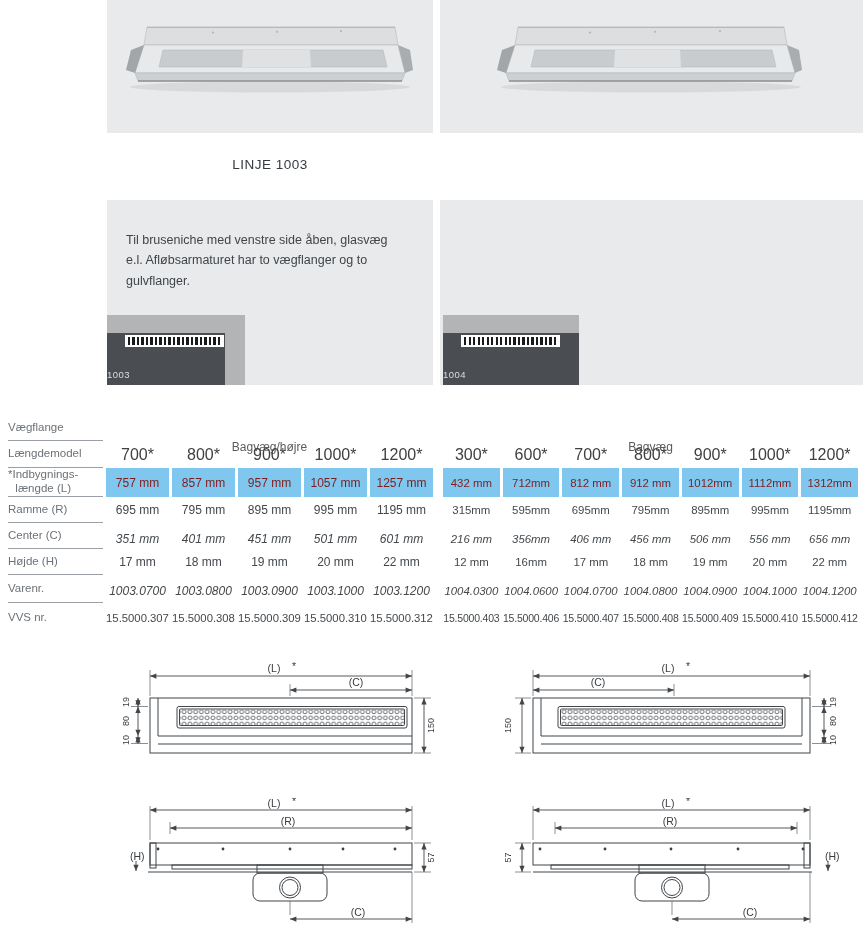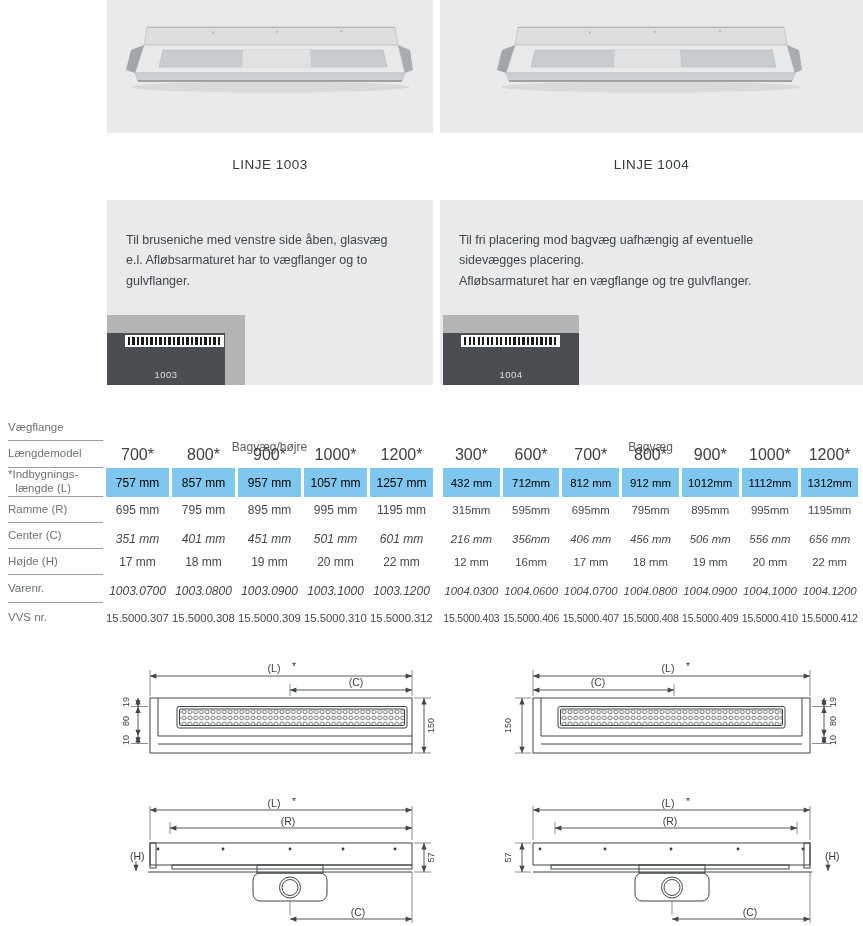--- a/index.html
+++ b/index.html
@@ -26,39 +26,39 @@
   .mini-1003{width:138px;}
   .mini-1004{left:3px;width:136px;}
   .mini-band{position:absolute;left:0;top:0;right:0;height:18px;background:var(--dmid);}
   .mini-dark{position:absolute;left:0;top:18px;bottom:0;background:var(--ddark);}
   .mini-1003 .mini-dark{width:118px;}
   .mini-1004 .mini-dark{right:0;}
   .mini-side{position:absolute;left:118px;right:0;top:18px;bottom:0;background:var(--dmid);}
   .mini-bar{position:absolute;left:18px;top:20px;width:99px;height:12px;background:#fff;}
   .mini-bar::after{content:"";position:absolute;left:3px;right:3px;top:2px;bottom:2px;
       background:repeating-linear-gradient(90deg,#17191b 0 2.1px,#ffffff 2.1px 4.5px);}
-  .mini-label{position:absolute;bottom:5px;left:0;text-align:center;color:#dcdee0;font-size:9.5px;letter-spacing:.5px;}
+  .mini-label{position:absolute;bottom:5px;left:0;color:#dcdee0;font-size:9.5px;letter-spacing:.5px;}
   .mini-1003 .mini-label{width:118px;}
   .mini-1004 .mini-label{width:100%;}
 
   
   .labels{position:absolute;left:8px;top:415px;width:95px;display:grid;
           grid-template-rows:26px 27px 29px 26px 26px 26px 28px 29px;text-align:center;}
   .lab{display:flex;align-items:center;font-size:11.5px;color:#6d7277;
        border-bottom:1px solid #9aa0a5;white-space:pre-line;line-height:1.18;}
   .lab:last-child{border-bottom:none;}
   .group{position:absolute;top:415px;display:grid;column-gap:3px;
          grid-template-rows:26px 27px 29px 26px 26px 26px 28px 29px;
          grid-template-columns:repeat(var(--cols),1fr);}
   .ghead{grid-column:1/-1;background:var(--band);margin-bottom:2px;display:flex;
          align-items:center;justify-content:center;font-size:12px;color:#585d62;margin-top:32px;}
   .colhead{display:flex;align-items:center;justify-content:center;font-size:16px;color:#404040;}
   .cell{display:flex;align-items:center;justify-content:center;font-size:12px;color:#43484c;}
   .g2 .cell{font-size:11.4px;}
-  .hl{background:var(--blue);margin:0 0;color:#000000;text-align:right;}
+  .hl{background:var(--blue);margin:0 0;color:#7f1d1d;text-align:right;}
   .shade{background:var(--cellg);margin:16px 0;font-style:italic;}
   .g1 .vvs{font-size:11.3px;}
   .g2 .vvs{font-size:10.5px;letter-spacing:-.2px;}
 
   
   .dw{position:absolute;}
   #dw-tl{left:118px;top:660px;}
   #dw-tr{left:498px;top:660px;}
   #dw-bl{left:118px;top:798px;}
   #dw-br{left:498px;top:798px;}
@@ -115,38 +115,34 @@
       <polygon points="62,50 75,45 66,73 57,70" fill="#a2a6a9"></polygon>
       <polygon points="347,45 359,50 362,70 355,73" fill="#a9adb0"></polygon>
       <polygon class="e" points="95,50 332,50 336,67 91,67" fill="#c9cccf"></polygon>
       <polygon points="175,50 240,50 241,67 174,67" fill="#dfe1e2"></polygon>
       <polygon class="e" points="66,73 355,73 352,81 69,81" fill="#cdd0d2"></polygon>
       <line x1="69" y1="81" x2="352" y2="81" stroke="#8e9295" stroke-width="1.4"></line>
     </svg>
   </div>
 
   <div class="ptitle t-left">LINJE 1003</div>
-  <div class="ptitle t-right">LINJE 1004</div>
 
   <div class="desc-block d-left">
     <div class="desc-text">Til bruseniche med venstre side åben, glasvæg
 e.l. Afløbsarmaturet har to vægflanger og to
 gulvflanger.</div>
     <div class="mini mini-1003">
       <div class="mini-band"></div>
       <div class="mini-dark"></div>
       <div class="mini-side"></div>
       <div class="mini-bar"></div>
       <div class="mini-label">1003</div>
     </div>
   </div>
   <div class="desc-block d-right">
-    <div class="desc-text">Til fri placering mod bagvæg uafhængig af eventuelle
-sidevægges placering.
-Afløbsarmaturet har en vægflange og tre gulvflanger.</div>
     <div class="mini mini-1004">
       <div class="mini-band"></div>
       <div class="mini-dark"></div>
       <div class="mini-bar"></div>
       <div class="mini-label">1004</div>
     </div>
   </div>
 
   <div class="labels">
     <div class="lab">Vægflange</div>

